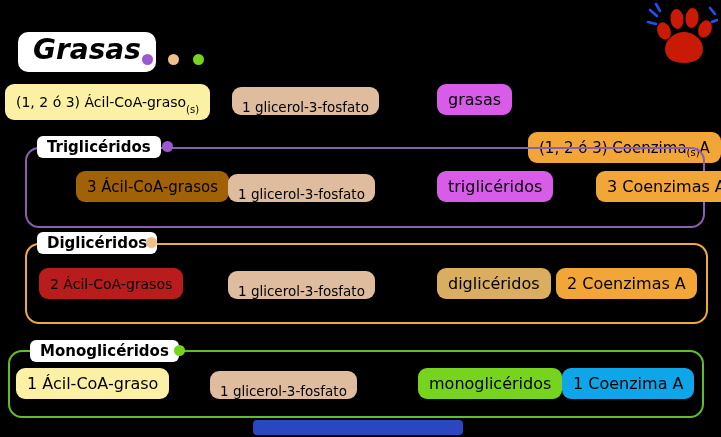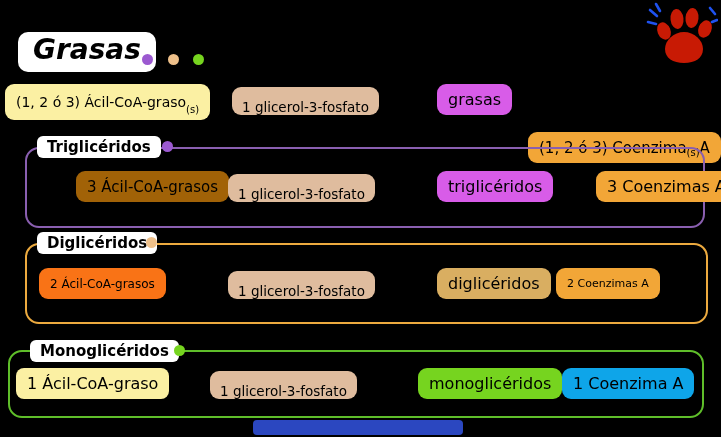--- a/index.html
+++ b/index.html
@@ -93,37 +93,37 @@
   <div class="pill prod" style="left: 437px; top: 171px; background: rgb(216, 92, 232);">
     <span>triglicéridos</span>
   </div>
   <div class="pill coen" style="left: 556px; top: 171px; font-size: 16px; background: rgb(242, 166, 55); margin-left: 40px;">
     <span>3 Coenzimas A</span>
   </div>
 
   <div class="section-border" style="left: 25px; top: 243px; width: 679px; height: 77px; border-color: rgb(236, 170, 63);"></div>
   <div class="section-label" style="left:37px;top:232px">Diglicéridos</div>
   <span class="dot" style="left: 146px; top: 237px; background: rgb(238, 192, 138);"></span>
-  <div class="pill" style="left: 39px; top: 268px; font-size: 12px; background: #f97316; justify-content: center;">
+  <div class="pill" style="left: 39px; top: 268px; font-size: 14px; background: #b91c1c; justify-content: center;">
     <span>2 Ácil-CoA-grasos</span>
   </div>
   <div class="pill glyc" style="left: 228px; top: 271px; background: rgb(223, 188, 158);">
     <span>1 glicerol-3-fosfato</span>
   </div>
   <div class="pill prod" style="left: 437px; top: 268px; background: rgb(217, 174, 97);">
     <span>diglicéridos</span>
   </div>
-  <div class="pill coen" style="left: 556px; top: 268px; font-size: 11px; background: rgb(242, 166, 55); text-align: right;">
+  <div class="pill coen" style="left: 556px; top: 268px; font-size: 16px; background: rgb(242, 166, 55); text-align: right;">
     <span>2 Coenzimas A</span>
   </div>
 
   <div class="section-border" style="left: 8px; top: 350px; width: 692px; height: 64px; border-color: rgb(95, 190, 42);"></div>
   <div class="section-label" style="left:30px;top:340px">Monoglicéridos</div>
   <span class="dot" style="left: 174px; top: 345px; background: rgb(118, 212, 31);"></span>
-  <div class="pill" style="left: 16px; top: 368px; font-size: 16px; background: rgb(251, 240, 163); border-radius: 8px;">
+  <div class="pill" style="left: 16px; top: 368px; font-size: 16px; background: rgb(251, 240, 163);">
     <span>1 Ácil-CoA-graso</span>
   </div>
   <div class="pill glyc" style="left: 210px; top: 371px; background: rgb(223, 188, 158);">
     <span>1 glicerol-3-fosfato</span>
   </div>
   <div class="pill prod" style="left: 418px; top: 368px; background: rgb(118, 212, 31);">
     <span>monoglicéridos</span>
   </div>
   <div class="pill coen" style="left: 562px; top: 368px; font-size: 16px; background: #0ea5e9;">
     <span>1 Coenzima A</span>

